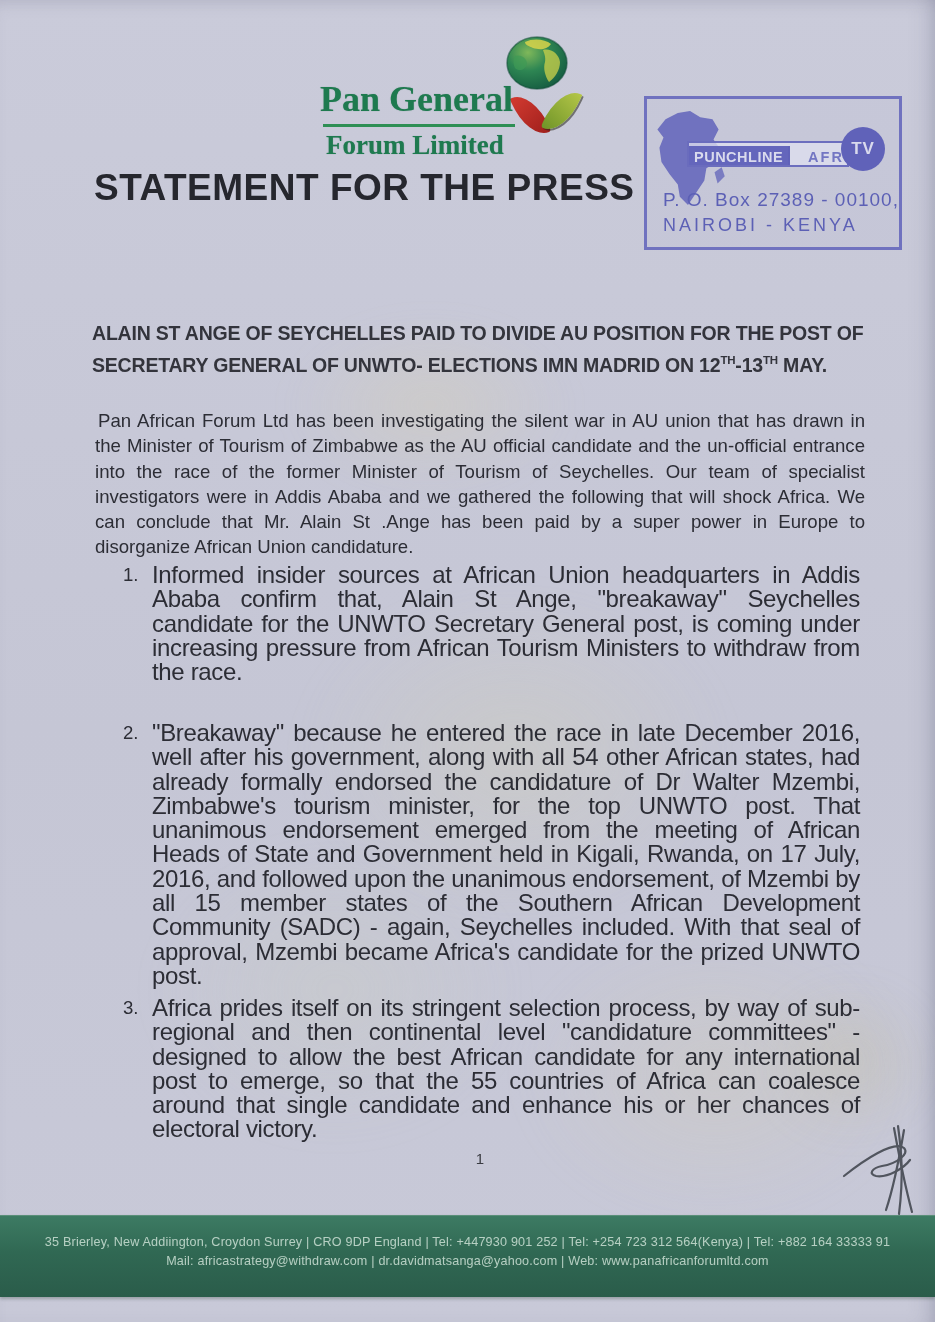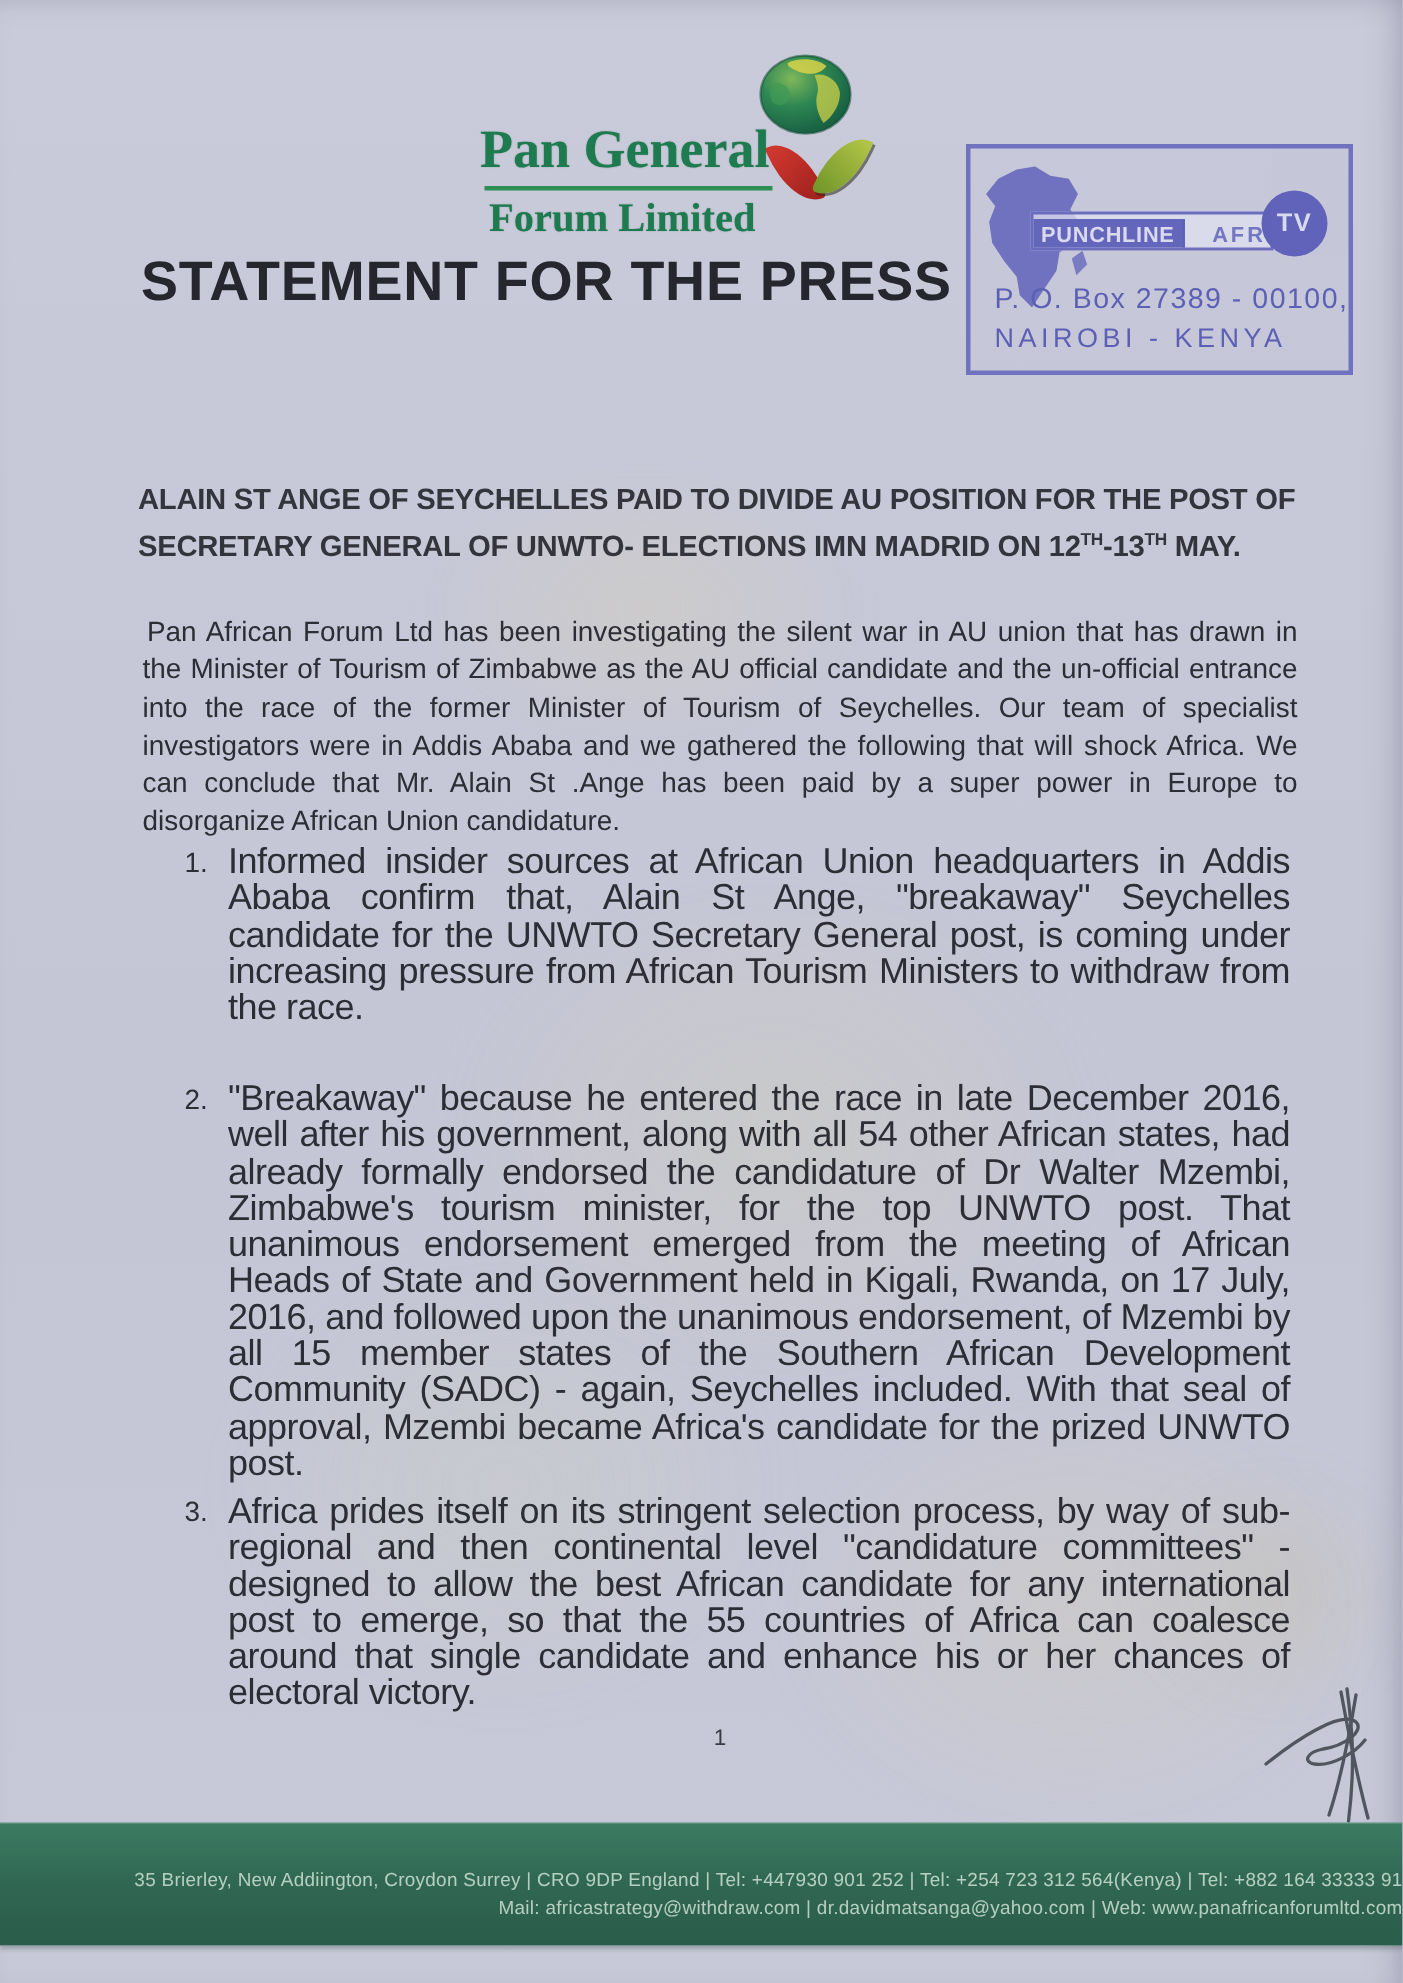--- a/index.html
+++ b/index.html
@@ -111,21 +111,21 @@
   .signature{position:absolute;left:838px;top:1124px;width:84px;height:96px;}
 
   
   .footer{
     position:absolute;left:0;top:1215px;width:935px;height:81px;
     background:linear-gradient(180deg,#3d7b63 0%,#306853 45%,#2a5c4a 100%);
     border-top:1px solid #5a8f79;
     box-shadow:0 2px 3px rgba(40,60,50,.3);
   }
   .footer-text{
-    padding-top:28px;text-align:right;
+    padding-top:17px;text-align:center;
     color:rgba(211,229,219,.82);font-size:12.6px;line-height:19px;letter-spacing:.2px;
   }
 </style>
 </head>
 <body>
 
 <div class="page">
 
   <div class="blob b1"></div>
   <div class="blob b2"></div>

